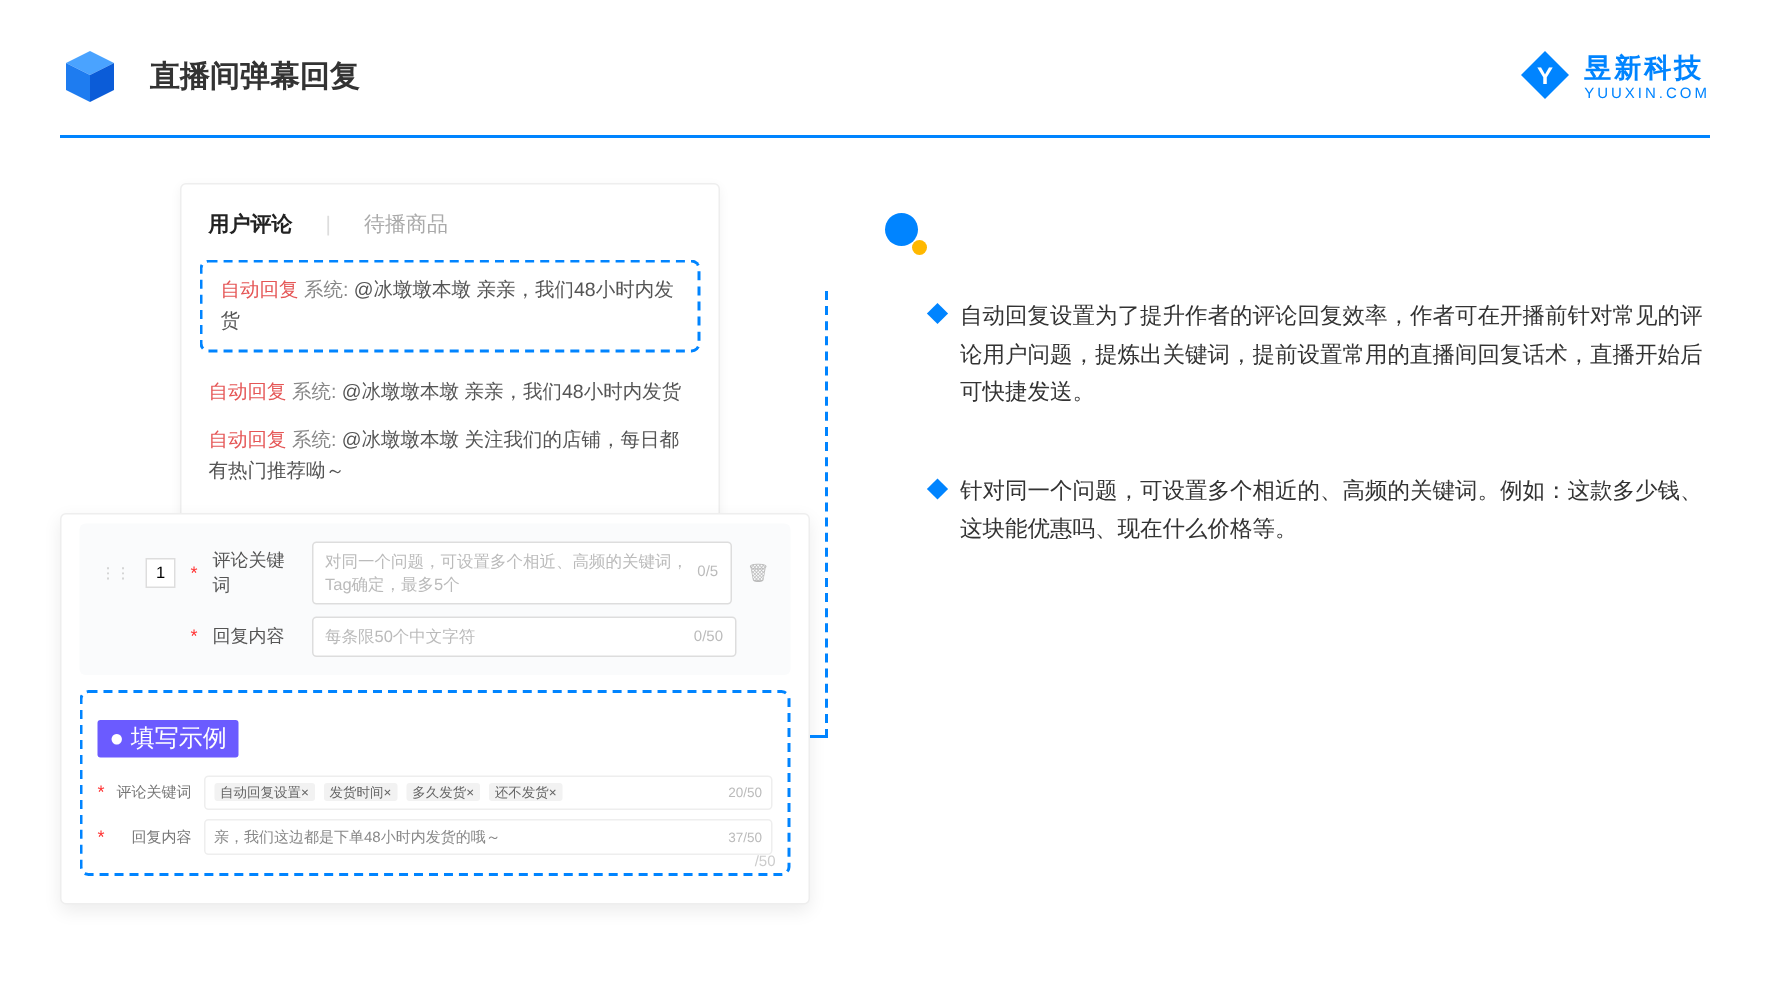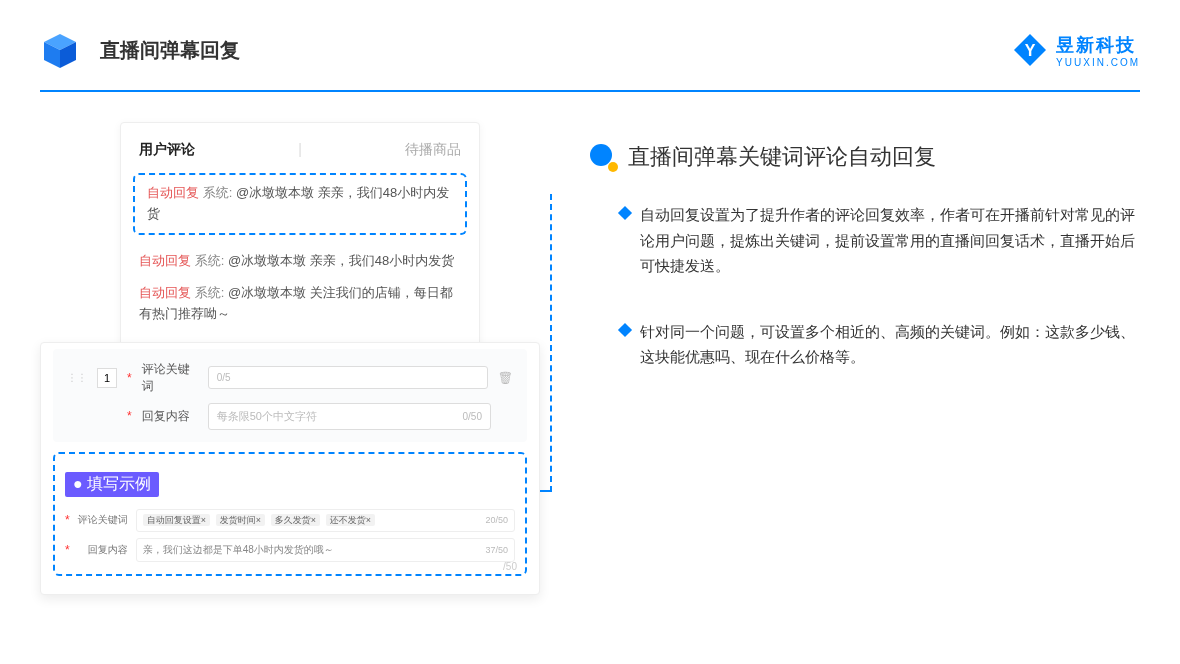--- a/index.html
+++ b/index.html
@@ -14,21 +14,21 @@
 .brand-text { display: flex; flex-direction: column; }
 .brand-name { color: #0084ff; font-size: 18px; font-weight: bold; letter-spacing: 2px; }
 .brand-url { color: #0084ff; font-size: 10px; letter-spacing: 2px; }
 .hr { height: 2px; background: #0084ff; margin: 0 40px; }
 
 .content { display: flex; padding: 30px 40px; gap: 30px; }
 .left-col { position: relative; width: 520px; }
 .right-col { flex: 1; padding-top: 20px; }
 
 .card1 { background: #fff; border: 1px solid #eee; border-radius: 4px; width: 360px; margin-left: 80px; padding: 18px 0 18px 0; box-shadow: 0 2px 8px rgba(0,0,0,0.05); position: relative; }
-.tabs { display: flex; gap: 22px; padding: 0 18px 14px 18px; font-size: 14px; justify-content: space-between; }
+.tabs { display: flex; gap: 22px; padding: 0 18px 14px 18px; font-size: 14px; }
 .tab-active { font-weight: bold; color: #222; }
 .tab-inactive { color: #aaa; }
 .tab-sep { color: #ddd; }
 
 .dashed-box1 { border: 2px dashed #0084ff; border-radius: 6px; margin: 0 12px 10px 12px; padding: 8px 6px; }
 .comment-line { font-size: 13px; color: #555; padding: 6px 18px; line-height: 1.6; }
 .dashed-box1 .comment-line { padding: 0 6px; }
 .auto-reply-tag { color: #e55656; font-weight: 500; }
 .sys-text { color: #888; }
 .msg-text { color: #555; }
@@ -126,20 +126,21 @@
 
     <div class="card2">
 
       <div class="form-band">
         <div class="form-row">
           <span style="color:#ccc;font-size:10px">⋮⋮</span>
           <span class="index-box">1</span>
           <span class="req-dot">*</span>
           <span class="form-label">评论关键词</span>
           <div class="input-box">
+            <span>对同一个问题，可设置多个相近、高频的关键词，Tag确定，最多5个</span>
             <span class="input-counter">0/5</span>
           </div>
           <span class="trash-icon">🗑</span>
         </div>
         <div class="form-row">
           <span style="width:20px"></span>
           <span style="width:20px"></span>
           <span class="req-dot">*</span>
           <span class="form-label">回复内容</span>
           <div class="input-box">
@@ -180,21 +181,20 @@
     <div class="connector-v"></div>
     <div class="connector-h"></div>
   </div>
 
   <div class="right-col">
     <div class="section-title-row">
       <div class="bullet-dot-wrap">
         <div class="big-dot"></div>
         <div class="small-dot"></div>
       </div>
-      <div class="section-title">直播间弹幕关键词评论自动回复</div>
     </div>
 
     <div class="bullet-item">
       <div class="diamond"></div>
       <div class="bullet-text">自动回复设置为了提升作者的评论回复效率，作者可在开播前针对常见的评论用户问题，提炼出关键词，提前设置常用的直播间回复话术，直播开始后可快捷发送。</div>
     </div>
     <div class="bullet-item">
       <div class="diamond"></div>
       <div class="bullet-text">针对同一个问题，可设置多个相近的、高频的关键词。例如：这款多少钱、这块能优惠吗、现在什么价格等。</div>
     </div>

